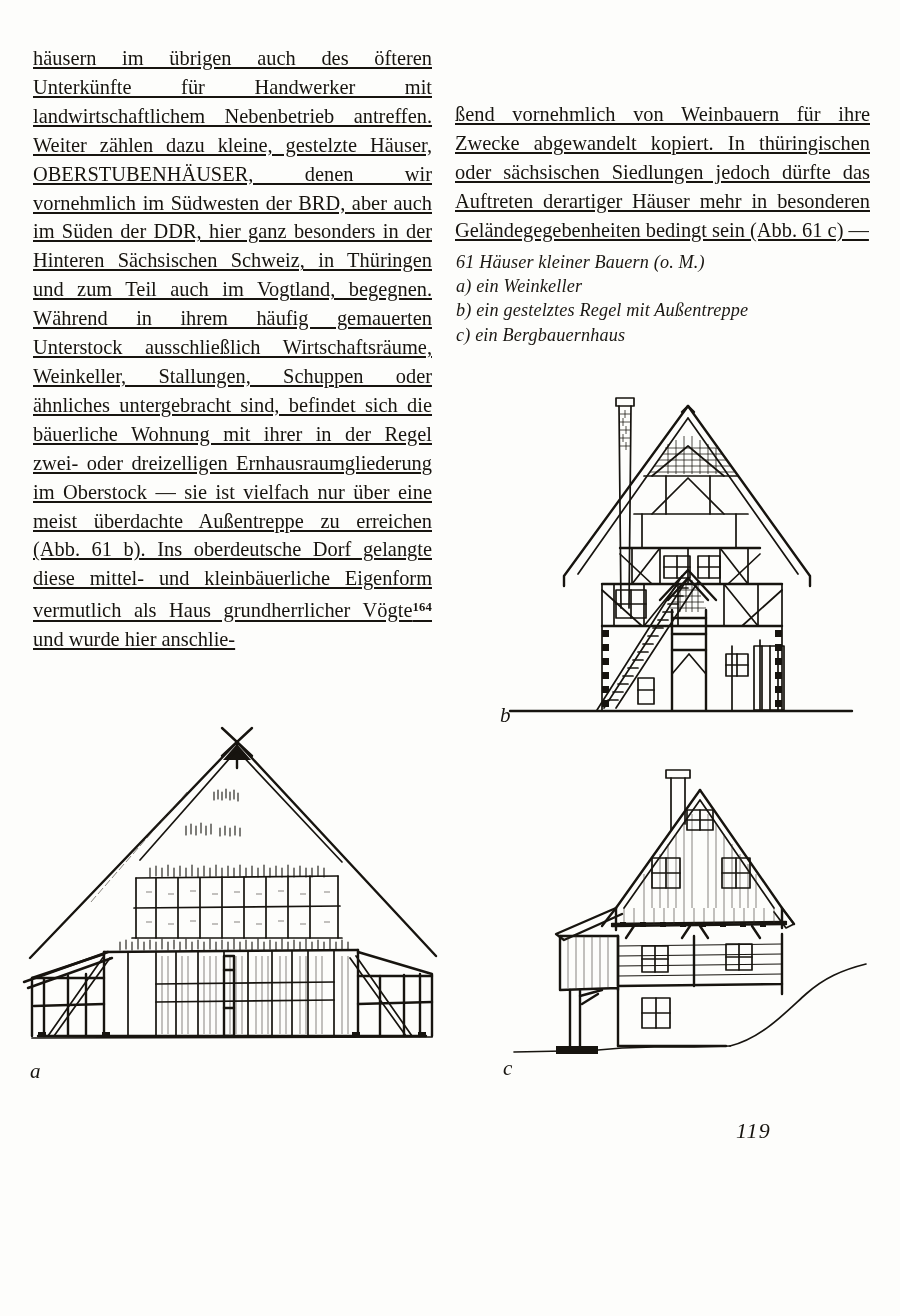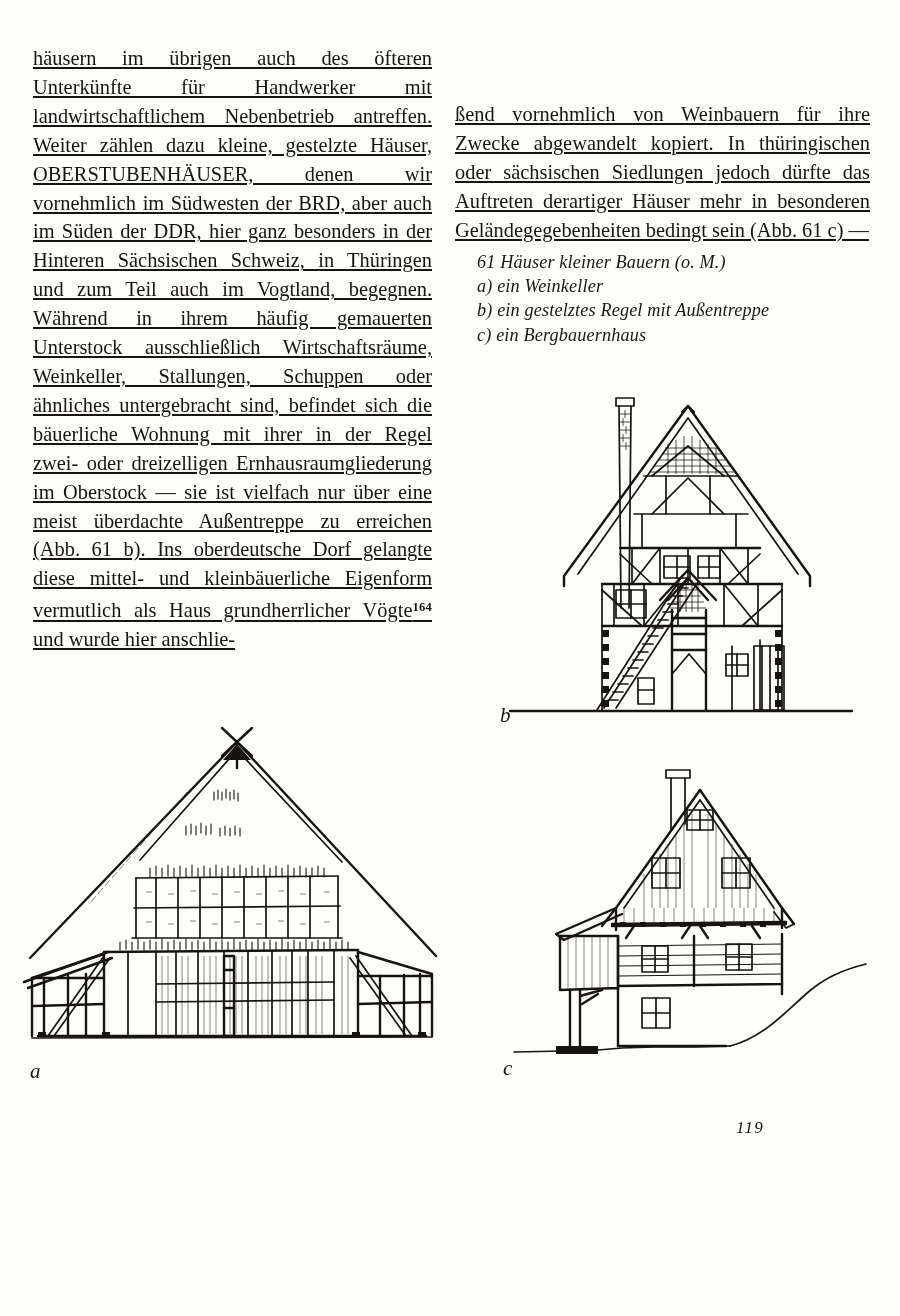--- a/index.html
+++ b/index.html
@@ -35,42 +35,41 @@
 
   
   .caption{
     position:absolute;left:456px;top:250px;width:400px;
     font-family:"Liberation Serif","DejaVu Serif",serif;
     font-style:italic;
     font-size:18.2px;
     line-height:24.2px;
     color:#1a1712;
     letter-spacing:.15px;
-    margin-left:21px;
   }
   .caption div{white-space:nowrap;}
 
   
   .figlabel{
     position:absolute;
     font-family:"Liberation Serif","DejaVu Serif",serif;
     font-style:italic;
     font-size:21px;
     color:#17140f;
   }
   #lbl-a{left:30px;top:1059px;}
   #lbl-b{left:500px;top:703px;}
   #lbl-c{left:503px;top:1056px;}
 
   
   .folio{
     position:absolute;left:736px;top:1118px;
     font-family:"Liberation Serif","DejaVu Serif",serif;
     font-style:italic;
-    font-size:17px;
+    font-size:22px;
     letter-spacing:1.2px;
     color:#17140f;
   }
 
   
   .fig{position:absolute;}
   #fig-a{left:8px;top:716px;width:442px;height:345px;}
   #fig-b{left:492px;top:378px;width:380px;height:340px;}
   #fig-c{left:494px;top:758px;width:384px;height:318px;}
   .fig svg{display:block;width:100%;height:100%;}

